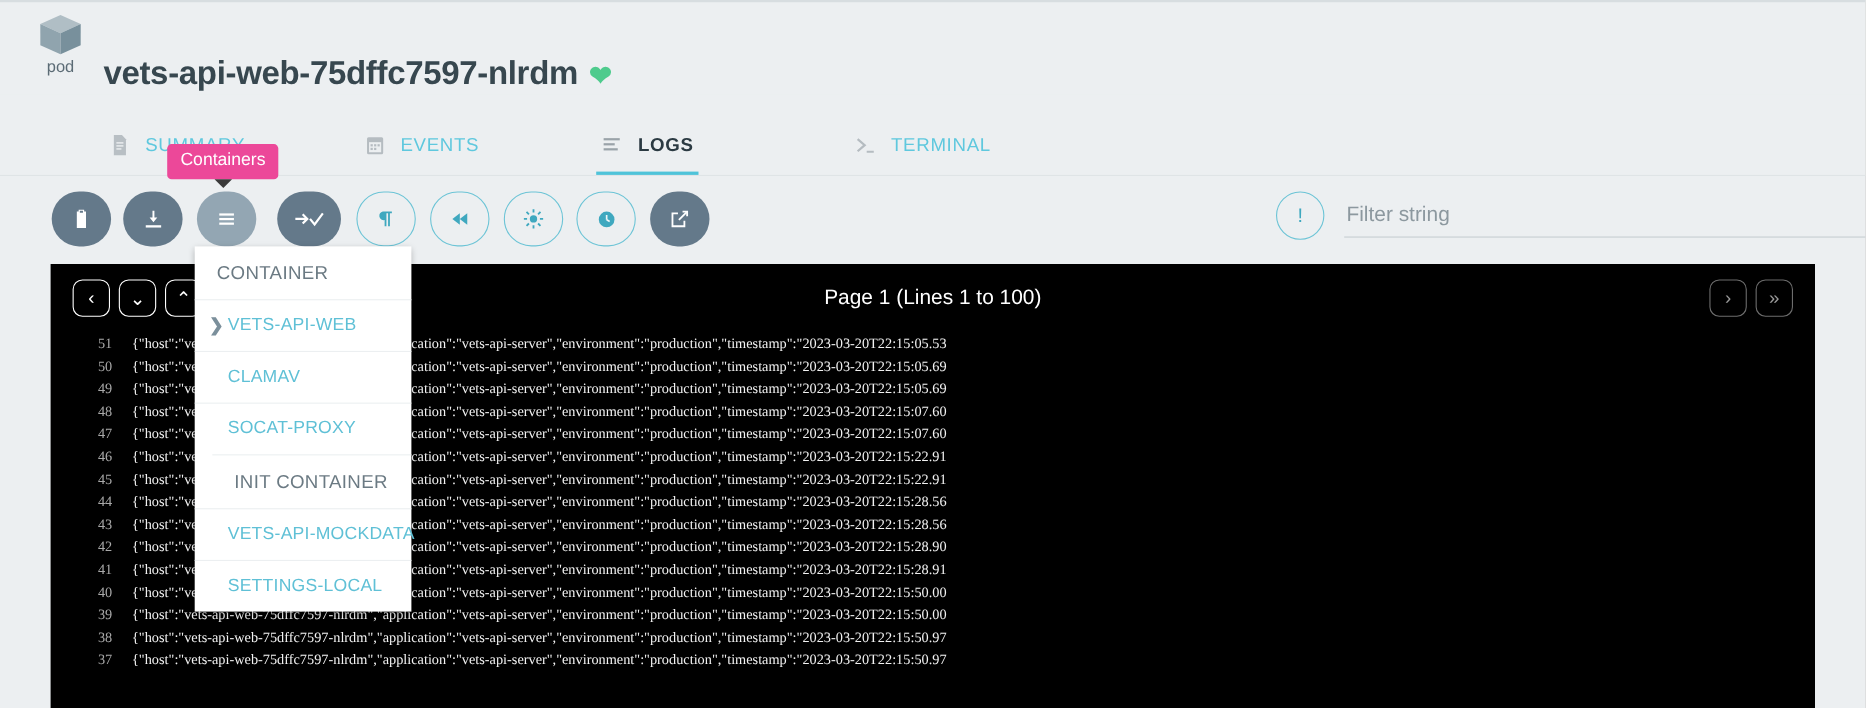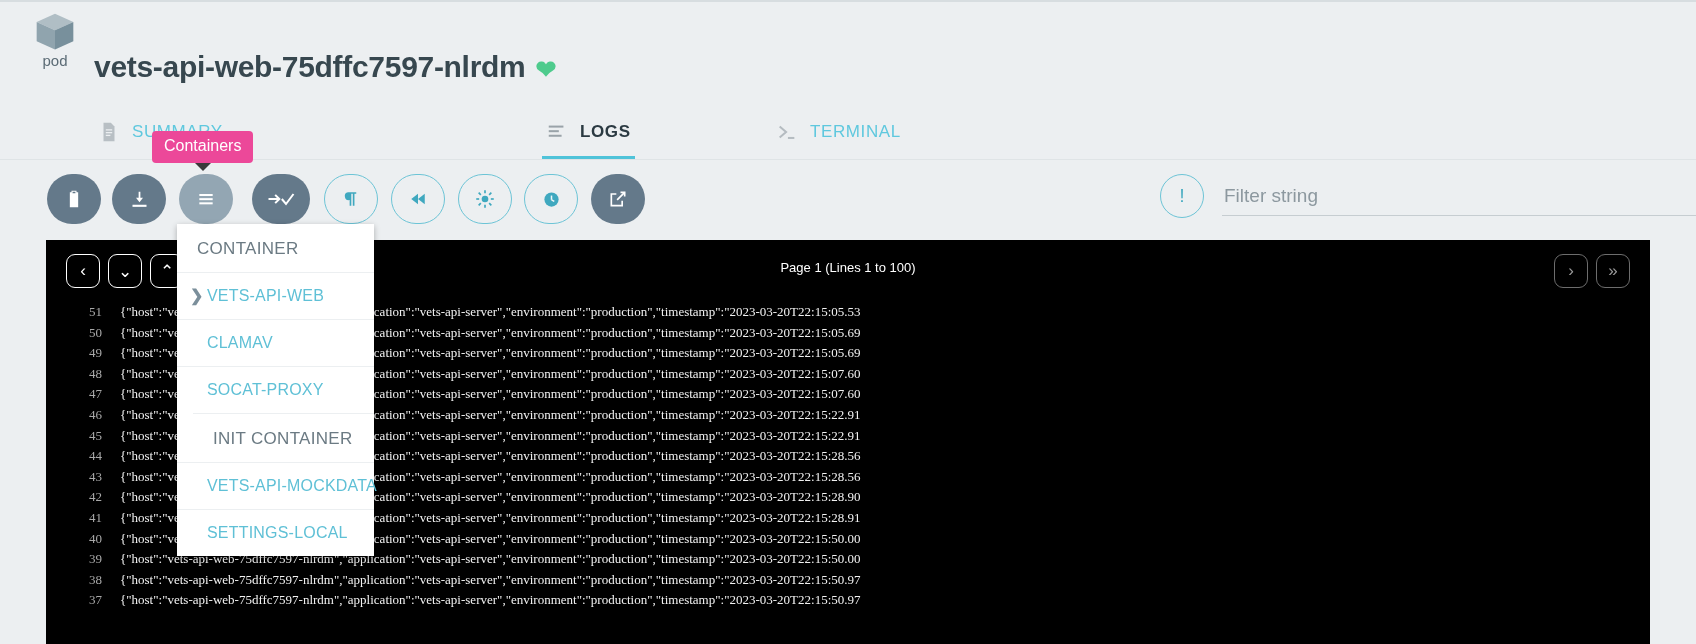--- a/index.html
+++ b/index.html
@@ -160,21 +160,21 @@
     width: 34px; height: 34px; border-radius: 9px;
     border: 1px solid #ffffff; background: transparent;
     color: #ffffff;
     display: flex; align-items: center; justify-content: center;
     font-size: 17px; cursor: pointer;
     font-family: "Liberation Sans", sans-serif;
   }
   .nav-btn.dim { border-color: #6d6d6d; color: #9a9a9a; }
   .page-label {
     position: absolute; left: 0; right: 0; top: 20px;
-    text-align: center; color: #ffffff; font-size: 13px;
+    text-align: center; color: #ffffff; font-size: 19px;
   }
   .log-lines {
     font-family: Liberation Serif, serif;
     font-size: 13px;
     line-height: 20.6px;
     white-space: pre;
   }
   .log-row { display: flex; }
   .ln {
     width: 74px; min-width: 74px; text-align: right;
@@ -236,20 +236,33 @@
       <svg class="tab-icon" viewBox="0 0 24 24" fill="currentColor">
         <path d="M6 2h8l4 4v16H6V2z" opacity="0.95"></path>
           <rect x="8.5" y="9" width="7" height="1.4" fill="#eceff1"></rect>
         <rect x="8.5" y="12" width="7" height="1.4" fill="#eceff1"></rect>
           <rect x="8.5" y="15" width="5" height="1.4" fill="#eceff1"></rect>
       </svg>
       <span>SUMMARY</span>
 
     </div>
 
+    <div class="tab" style="left:326px;">
+      <svg class="tab-icon" viewBox="0 0 24 24" fill="currentColor">
+        <rect x="4" y="4" width="16" height="17" rx="1.5"></rect>
+          <rect x="6" y="9" width="12" height="10" fill="#eceff1"></rect>
+        <rect x="7.5" y="11" width="2.2" height="2.2" fill="currentColor"></rect>
+          <rect x="11" y="11" width="2.2" height="2.2" fill="currentColor"></rect>
+        <rect x="14.4" y="11" width="2.2" height="2.2" fill="currentColor"></rect>
+          <rect x="7.5" y="14.6" width="2.2" height="2.2" fill="currentColor"></rect>
+        <rect x="11" y="14.6" width="2.2" height="2.2" fill="currentColor"></rect>
+      </svg>
+      <span>EVENTS</span>
+
+    </div>
 
     <div class="tab active" style="left:542px;">
       <svg class="tab-icon" viewBox="0 0 24 24" fill="currentColor">
         <rect x="3" y="5" width="16" height="2.2"></rect>
           <rect x="3" y="10" width="11" height="2.2"></rect>
         <rect x="3" y="15" width="14" height="2.2"></rect>
       </svg>
       <span>LOGS</span>
       <span class="tab-underline"></span>
     </div>

